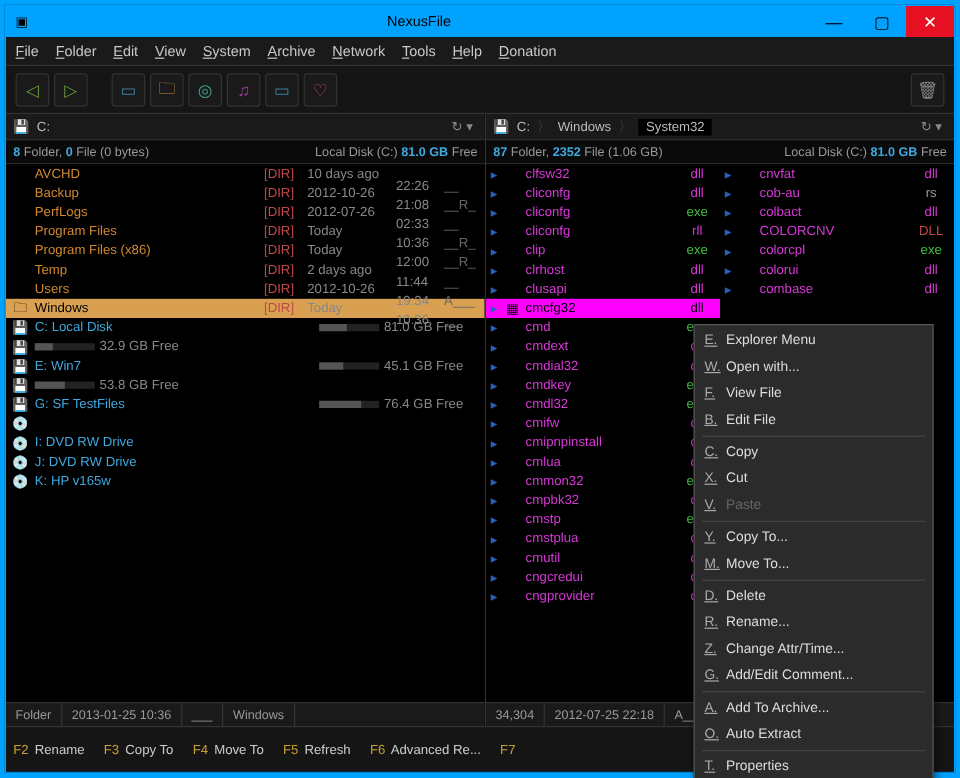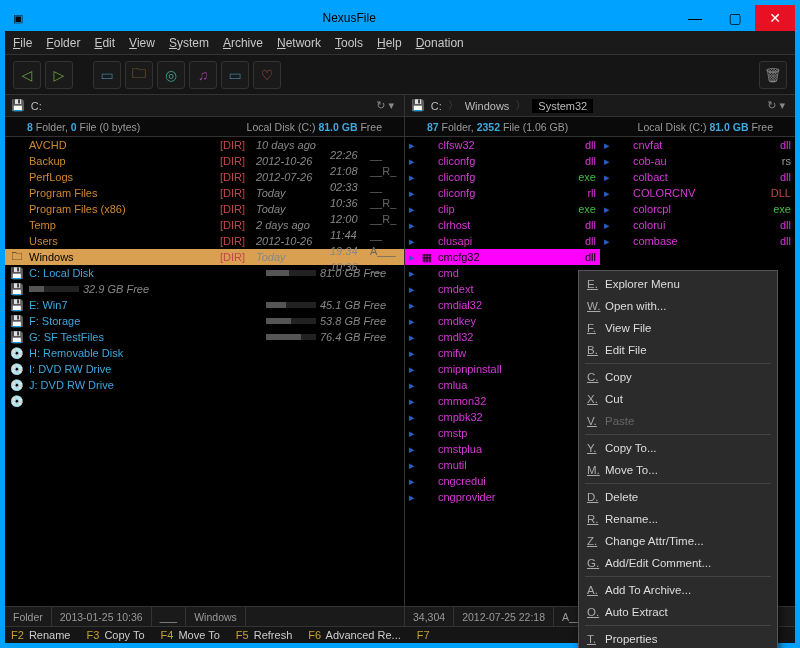--- a/index.html
+++ b/index.html
@@ -22,55 +22,55 @@
 .tbtn.red { color: #c04f4f; }
 .spacer { flex: 1; }
 .panes { flex: 1; display: flex; background: #000; overflow: hidden; }
 .pane { display: flex; flex-direction: column; overflow: hidden; }
 .pane.left { width: 400px; border-right: 1px solid #333; }
 .pane.right { flex: 1; }
 .breadcrumb { height: 22px; background: #1a1a1a; display: flex; align-items: center; padding: 0 6px; color: #999; border-bottom: 1px solid #333; gap: 6px; }
 .bc-item { color: #bbb; }
 .bc-sep { color: #555; }
 .bc-refresh { margin-left: auto; color: #888; padding: 0 4px; }
-.summary { height: 20px; background: #0a0a0a; display: flex; align-items: center; padding: 0 22px; color: #999; border-bottom: 1px solid #333; font-size: 10.5px; }
+.summary { height: 20px; background: #0a0a0a; display: flex; align-items: center; padding: 0 6px; color: #999; border-bottom: 1px solid #333; font-size: 10.5px; }
 .summary .hl { color: #3fa8df; font-weight: bold; }
 .summary .free { margin-left: auto; }
 .filelist { flex: 1; overflow: hidden; background: #000; position: relative; }
 .row { display: flex; align-items: center; height: 16px; padding: 0 4px; font-size: 11px; white-space: nowrap; }
 .row .ic { width: 16px; height: 14px; margin-right: 4px; display: inline-flex; align-items: center; justify-content: center; flex-shrink: 0; }
 .row .nm { flex: 1; overflow: hidden; text-overflow: ellipsis; }
 .row .c1 { width: 36px; text-align: left; }
 .row .c2 { width: 74px; text-align: left; }
 .row .c3 { width: 40px; text-align: left; margin-top: 20px; }
 .row .c4 { width: 30px; text-align: left; color: #666; margin-top: 19px; }
 .folder { color: #d08830; }
 .folder-sel { background: #d8a050; color: #000; }
 .dir { color: #c04848; }
 .drive { color: #3fa8df; }
-.gray { color: #888; font-style: italic; }
+.gray { color: #888; }
 .geom { display: inline-block; width: 50px; height: 6px; background: #222; position: relative; margin-right: 4px; }
 .geom i { position: absolute; top:0; left:0; height:100%; background: #555; }
 .right-cols { display: flex; height: 100%; }
 .rcol { width: 50%; overflow: hidden; }
 .rrow { display: flex; align-items: center; height: 16px; padding: 0 4px; font-size: 11px; }
 .rrow .arrow { color: #2a5fbf; width: 10px; flex-shrink:0; }
 .rrow .ic { width: 16px; margin-right: 3px; flex-shrink:0; display:inline-flex; align-items:center; justify-content:center; }
 .rrow .nm { flex: 1; color: #d838d8; overflow:hidden; }
-.rrow .ext { width: 30px; text-align: right; }
+.rrow .ext { width: 30px; text-align: center; }
 .ext-dll { color: #d838d8; }
 .ext-exe { color: #3fbf3f; }
 .ext-rll { color: #d838d8; }
 .ext-DLL { color: #c04848; }
 .ext-rs { color: #999; }
 .sel-row { background: #ff00ff; color: #000 !important; }
 .sel-row .nm, .sel-row .ext { color: #000 !important; }
 .statusbar { height: 20px; background: #1a1a1a; display: flex; align-items: center; border-top: 1px solid #333; font-size: 10.5px; }
 .status-seg { padding: 0 8px; color: #999; border-right: 1px solid #333; height: 100%; display: flex; align-items: center; }
-.fnbar { height: 17px; background: #151515; display: flex; align-items: center; padding: 2px 6px; gap: 4px; border-top: 1px solid #333; font-size: 11px; color: #ccc; }
+.fnbar { height: 38px; background: #151515; display: flex; align-items: center; padding: 2px 6px; gap: 4px; border-top: 1px solid #333; font-size: 11px; color: #ccc; }
 .fn { color: #c8a030; margin-right: 2px; }
 .fn-item { margin-right: 12px; }
 .ctxmenu { position: absolute; left: 578px; top: 270px; width: 200px; background: #2b2b2b; border: 1px solid #555; box-shadow: 2px 2px 8px rgba(0,0,0,0.6); z-index: 100; padding: 2px 0; }
 .ctx-item { height: 22px; display: flex; align-items: center; padding: 0 8px; color: #ddd; font-size: 11.5px; }
 .ctx-item .key { color: #aaa; text-decoration: underline; width: 18px; }
 .ctx-item.disabled { color: #666; }
 .ctx-sep { height: 1px; background: #444; margin: 2px 6px; }
 </style>
 </head>
 <body>
@@ -207,48 +207,47 @@
           <div class="row">
             <span class="ic">💾</span>
       <span class="nm drive">E: Win7</span>
       <span class="geom">
               <i style="width:40%"></i>
             </span>
       <span class="gray" style="width:80px">45.1 GB Free</span>
           </div>
           <div class="row">
             <span class="ic">💾</span>
-      <span class="nm drive">F: Storage</span>
       <span class="geom">
               <i style="width:50%"></i>
             </span>
       <span class="gray" style="width:80px">53.8 GB Free</span>
           </div>
           <div class="row">
             <span class="ic">💾</span>
       <span class="nm drive">G: SF TestFiles</span>
       <span class="geom">
               <i style="width:70%"></i>
             </span>
       <span class="gray" style="width:80px">76.4 GB Free</span>
           </div>
           <div class="row">
             <span class="ic">💿</span>
-      <span class="nm drive">H: Removable Disk</span>
           </div>
           <div class="row">
             <span class="ic">💿</span>
       <span class="nm drive">I:  DVD RW Drive</span>
           </div>
           <div class="row">
             <span class="ic">💿</span>
       <span class="nm drive">J:  DVD RW Drive</span>
           </div>
           <div class="row">
             <span class="ic">💿</span>
+      <span class="nm drive">K: HP v165w</span>
           </div>
         </div>
       <div class="statusbar">
         <div class="status-seg">Folder</div>
         <div class="status-seg">2013-01-25 10:36</div>
         <div class="status-seg">___</div>
         <div class="status-seg">Windows</div>
       </div>
     </div>
 

